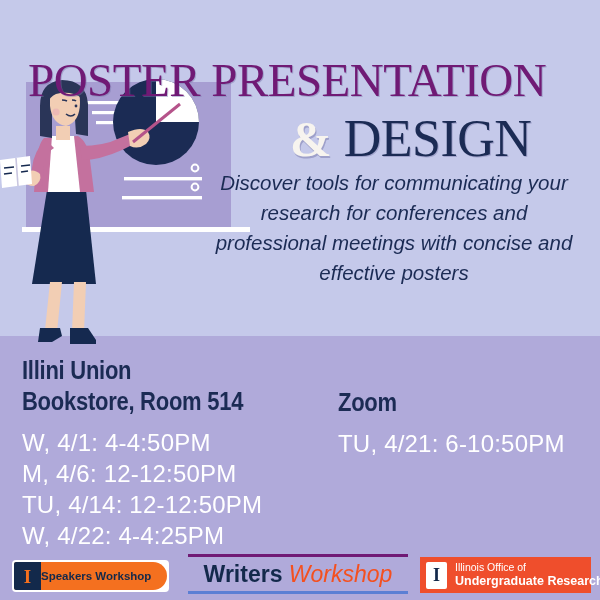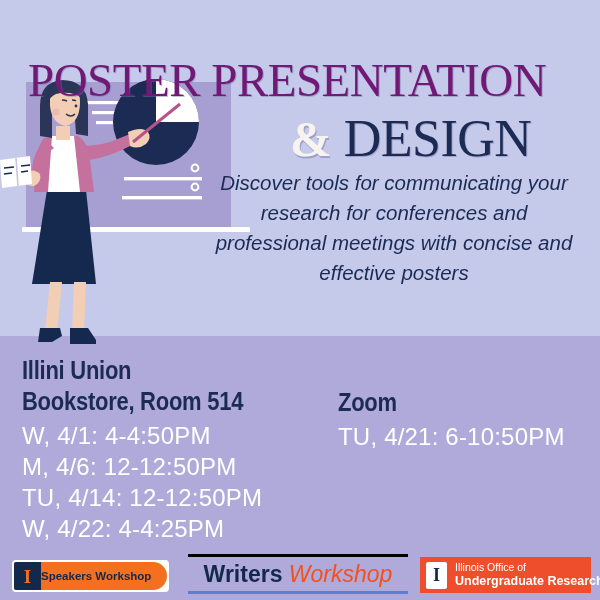--- a/index.html
+++ b/index.html
@@ -77,21 +77,21 @@
     font-family:"Liberation Sans", sans-serif;
     font-weight:bold;
     color:#1b2b54;
     font-size:25px;
     line-height:31px;
     letter-spacing:-0.3px;
     transform:scaleX(0.88);
     transform-origin:left center;
     white-space:nowrap;
   }
-  .times { margin-top:3px; }
+  .times { margin-top:10px; }
   .time-row {
     font-family:"Liberation Sans", sans-serif;
     color:#ffffff;
     font-size:24px;
     line-height:31px;
     white-space:nowrap;
     letter-spacing:0.2px;
   }
 
   
@@ -129,21 +129,21 @@
   }
   .sw-text {
     font-family:"Liberation Sans", sans-serif;
     font-weight:bold; font-size:11.5px; color:#13294b;
     white-space:nowrap;
   }
   
   .ww {
     position:absolute; left:188px; bottom:6px;
     width:220px; padding:4px 0 4px 0;
-    border-top:3px solid #000000;
+    border-top:3px solid #701a75;
     border-bottom:3px solid #5b7fd4;
     text-align:center;
   }
   .ww-text { white-space:nowrap; font-size:23px; line-height:26px; }
   .ww-a { font-family:"Liberation Sans", sans-serif; font-weight:bold; color:#13294b; }
   .ww-b { font-family:"Liberation Sans", sans-serif; font-style:italic; color:#f4501f; }
   
   .uor {
     position:absolute; right:9px; bottom:7px;
     height:36px; width:171px;

